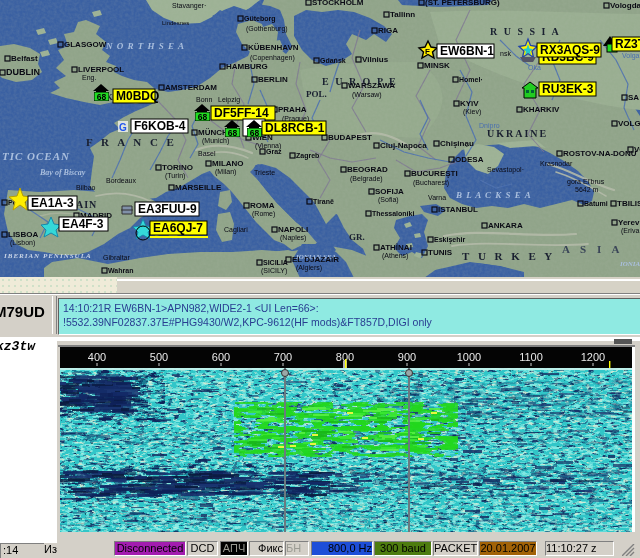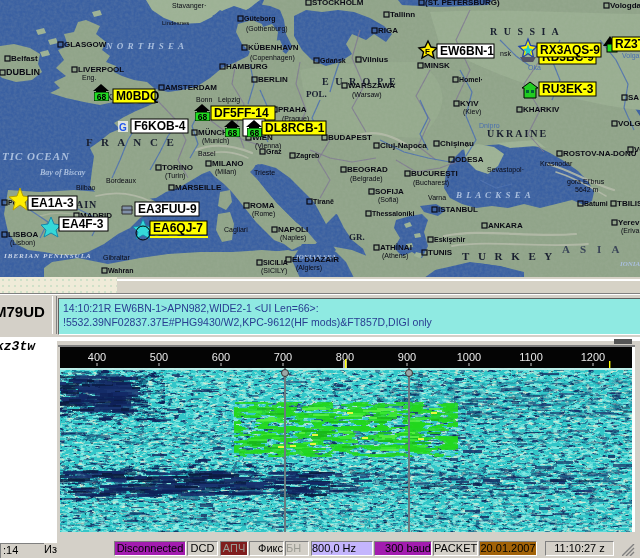--- a/index.html
+++ b/index.html
@@ -1121,22 +1121,22 @@
     <rect x="224" y="0" width="2" height="164" fill="#6a7a80"></rect>
     <circle cx="225" cy="5" r="3.5" fill="#9aa8a8" stroke="#333"></circle>
     <rect x="348" y="0" width="2" height="164" fill="#6a7a80"></rect>
     <circle cx="349" cy="5" r="3.5" fill="#9aa8a8" stroke="#333"></circle>
   </svg>
 <div style="position:absolute;left:632px;top:347px;width:3px;height:211px;background:#fff"></div>
 <div style="position:absolute;left:635px;top:341px;width:5px;height:217px;background:#d4d0c8"></div>
 <div style="position:absolute;left:57px;top:532px;width:583px;height:26px;background:#d4d0c8"></div>
 <div style="position:absolute;left:114px;top:541px;width:70px;height:13px;background:#a21caf;border:1px solid;border-color:#808080 #fff #fff #808080;font:11px 'Liberation Sans';color:#000;text-align:center;line-height:13px;white-space:nowrap">Disconnected</div>
 <div style="position:absolute;left:187px;top:541px;width:29px;height:13px;background:#d4d0c8;border:1px solid;border-color:#808080 #fff #fff #808080;font:11px 'Liberation Sans';color:#000;text-align:center;line-height:13px;white-space:nowrap">DCD</div>
-<div style="position:absolute;left:220px;top:541px;width:26px;height:13px;background:#7f1d1d;border:1px solid;border-color:#808080 #fff #fff #808080;font:11px 'Liberation Sans';color:#9a9a92;text-align:center;line-height:13px;white-space:nowrap">АПЧ</div>
+<div style="position:absolute;left:220px;top:541px;width:26px;height:13px;background:#000000;border:1px solid;border-color:#808080 #fff #fff #808080;font:11px 'Liberation Sans';color:#9a9a92;text-align:center;line-height:13px;white-space:nowrap">АПЧ</div>
 <div style="position:absolute;left:249px;top:541px;width:33px;height:13px;background:#d4d0c8;border:1px solid;border-color:#808080 #fff #fff #808080;font:11px 'Liberation Sans';color:#000;text-align:right;line-height:13px;white-space:nowrap">Фикс</div>
 <div style="position:absolute;left:285px;top:541px;width:22px;height:13px;background:#d4d0c8;border:1px solid;border-color:#808080 #fff #fff #808080;font:11px 'Liberation Sans';color:#9a9a92;text-align:left;line-height:13px;white-space:nowrap">БН</div>
-<div style="position:absolute;left:311px;top:541px;width:60px;height:13px;background:#c4b5fd;border:1px solid;border-color:#808080 #fff #fff #808080;font:11px 'Liberation Sans';color:#000;text-align:left;line-height:13px;white-space:nowrap">800,0 Hz</div>
-<div style="position:absolute;left:374px;top:541px;width:56px;height:13px;background:#a21caf;border:1px solid;border-color:#808080 #fff #fff #808080;font:11px 'Liberation Sans';color:#000;text-align:right;line-height:13px;white-space:nowrap">300 baud</div>
+<div style="position:absolute;left:311px;top:541px;width:60px;height:13px;background:#1d4ed8;border:1px solid;border-color:#808080 #fff #fff #808080;font:11px 'Liberation Sans';color:#000;text-align:right;line-height:13px;white-space:nowrap">800,0 Hz</div>
+<div style="position:absolute;left:374px;top:541px;width:56px;height:13px;background:#4d7c0f;border:1px solid;border-color:#808080 #fff #fff #808080;font:11px 'Liberation Sans';color:#000;text-align:center;line-height:13px;white-space:nowrap">300 baud</div>
 <div style="position:absolute;left:433px;top:541px;width:43px;height:13px;background:#d4d0c8;border:1px solid;border-color:#808080 #fff #fff #808080;font:11px 'Liberation Sans';color:#000;text-align:left;line-height:13px;white-space:nowrap">PACKET</div>
 <div style="position:absolute;left:479px;top:541px;width:56px;height:13px;background:#a16207;border:1px solid;border-color:#808080 #fff #fff #808080;font:11px 'Liberation Sans';color:#000;text-align:center;line-height:13px;white-space:nowrap">20.01.2007</div>
-<div style="position:absolute;left:545px;top:541px;width:67px;height:13px;background:#d4d0c8;border:1px solid;border-color:#808080 #fff #fff #808080;font:11px 'Liberation Sans';color:#000;text-align:center;line-height:13px;white-space:nowrap">11:10:27 z</div>
+<div style="position:absolute;left:545px;top:541px;width:67px;height:13px;background:#d4d0c8;border:1px solid;border-color:#808080 #fff #fff #808080;font:11px 'Liberation Sans';color:#000;line-height:13px;white-space:nowrap">11:10:27 z</div>
 <svg style="position:absolute;left:622px;top:544px" width="14" height="12">
     <path d="M12,0 L0,12 M12,4 L4,12 M12,8 L8,12" stroke="#808080" stroke-width="1.4"></path>
   </svg>
 </body></html>

